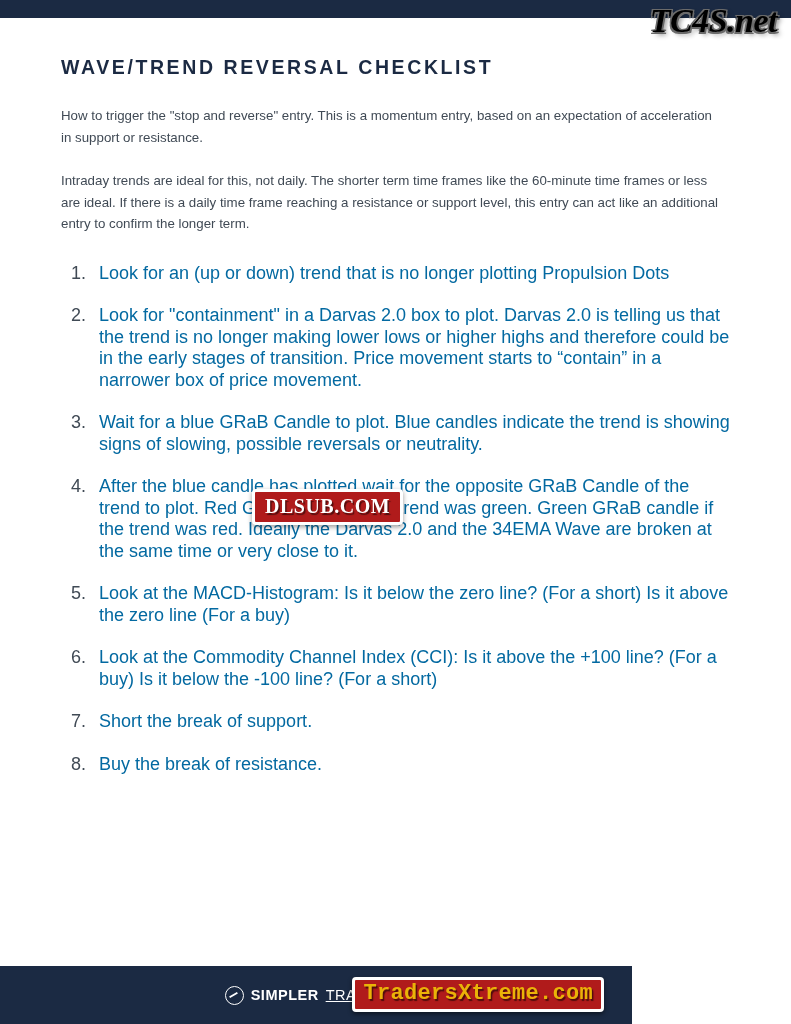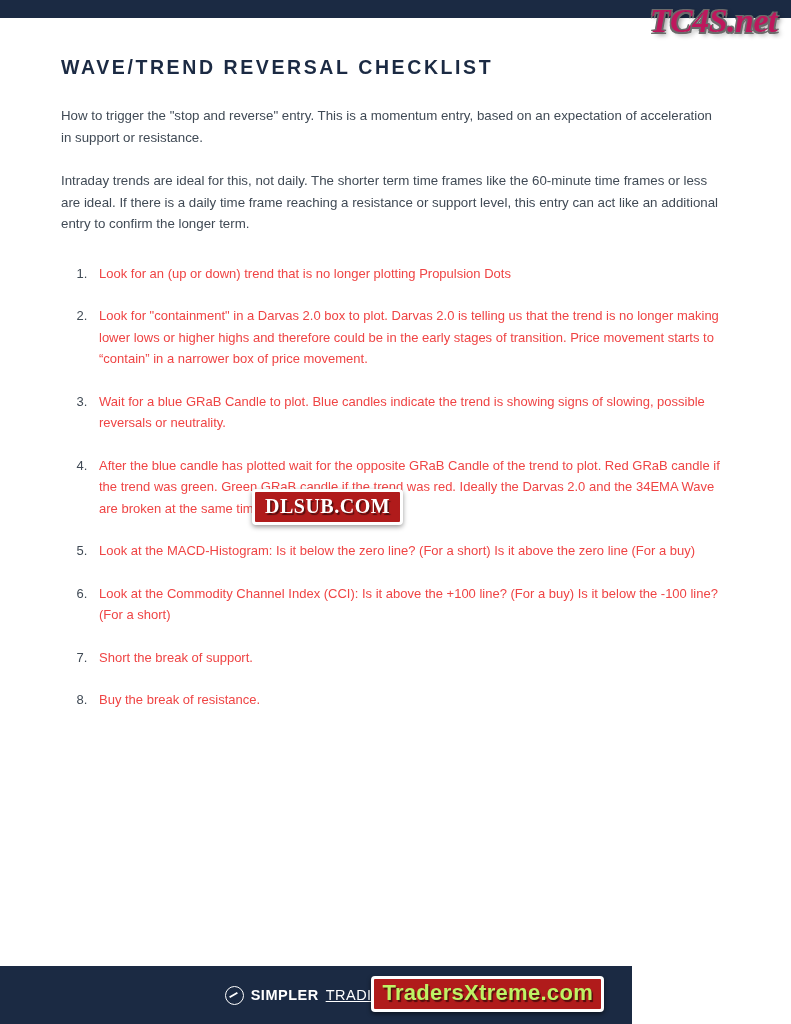--- a/index.html
+++ b/index.html
@@ -55,23 +55,23 @@
     color: #404a55;
     margin: 0 0 22px 0;
     max-width: 662px;
   }
   ol.checklist {
     margin: 28px 0 0 0;
     padding-left: 30px;
     max-width: 660px;
   }
   ol.checklist > li {
-    font-size: 13px;
+    font-size: 18px;
     line-height: 21.5px;
-    color: #ef4444;
+    color: #0369a1;
     margin-bottom: 21px;
     padding-left: 8px;
   }
   ol.checklist > li::marker {
     color: #404a55;
   }
   
   .footer-bar {
     position: absolute;
     left: 0;
@@ -124,21 +124,21 @@
   }
   
   .wm-top {
     position: absolute;
     top: 2px;
     right: 14px;
     font-family: "Liberation Serif", serif;
     font-weight: bold;
     font-style: italic;
     font-size: 34px;
-    color: #be185d;
+    color: #000000;
     text-shadow:
       -1.5px -1.5px 0 #6b6b6b,
       1.5px -1.5px 0 #6b6b6b,
       -1.5px 1.5px 0 #6b6b6b,
       1.5px 1.5px 0 #6b6b6b,
       3px 3px 5px rgba(0,0,0,0.45);
     letter-spacing: -0.5px;
   }
   .wm-center {
     position: absolute;
@@ -162,24 +162,24 @@
     position: absolute;
     right: 28px;
     bottom: 12px;
     background: #b01b1b;
     border: 3px solid #ffffff;
     border-radius: 4px;
     padding: 1px 8px 3px 8px;
     box-shadow: 0 2px 4px rgba(0,0,0,0.5);
   }
   .wm-footer span {
-    font-family: Liberation Sans, sans-serif;
+    font-family: Liberation Mono, monospace;
     font-weight: bold;
     font-size: 22px;
-    color: #bef264;
+    color: #eab308;
     letter-spacing: 0.3px;
     text-shadow: 1.5px 1.5px 1px rgba(0,0,0,0.55);
   }
 </style>
 </head>
 <body>
 
 <div class="page">
 
   <div class="top-bar"></div>

